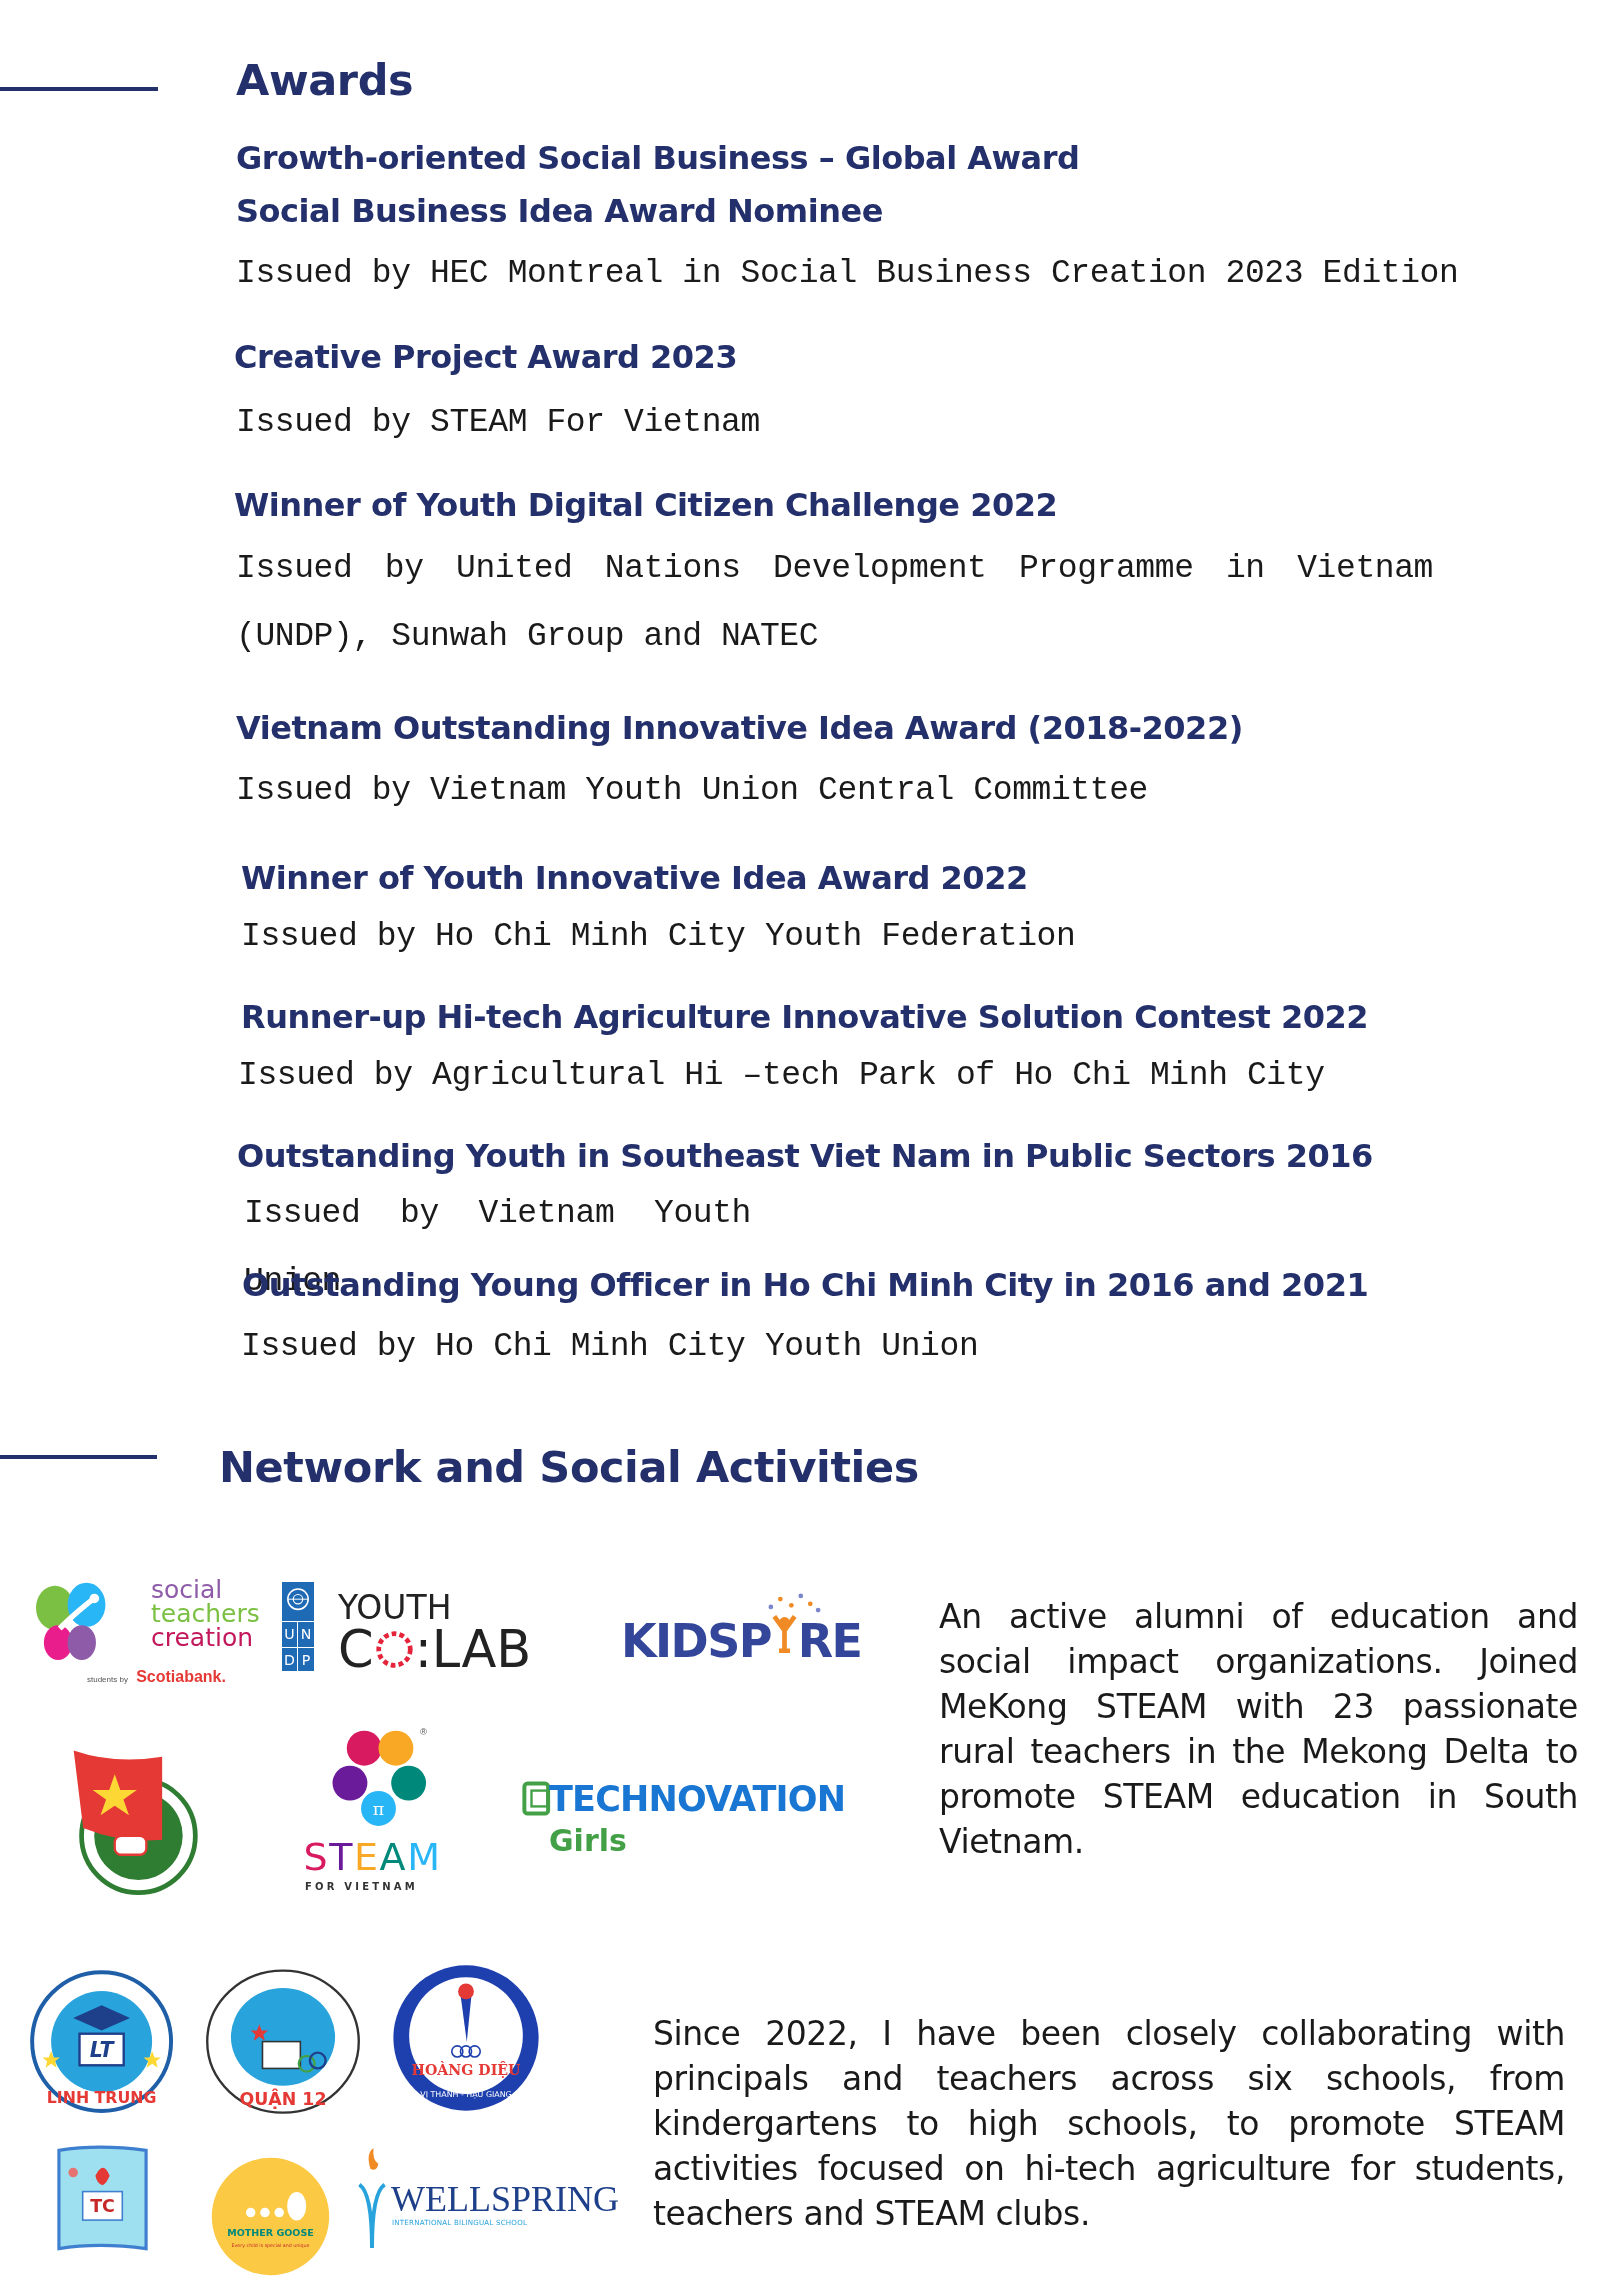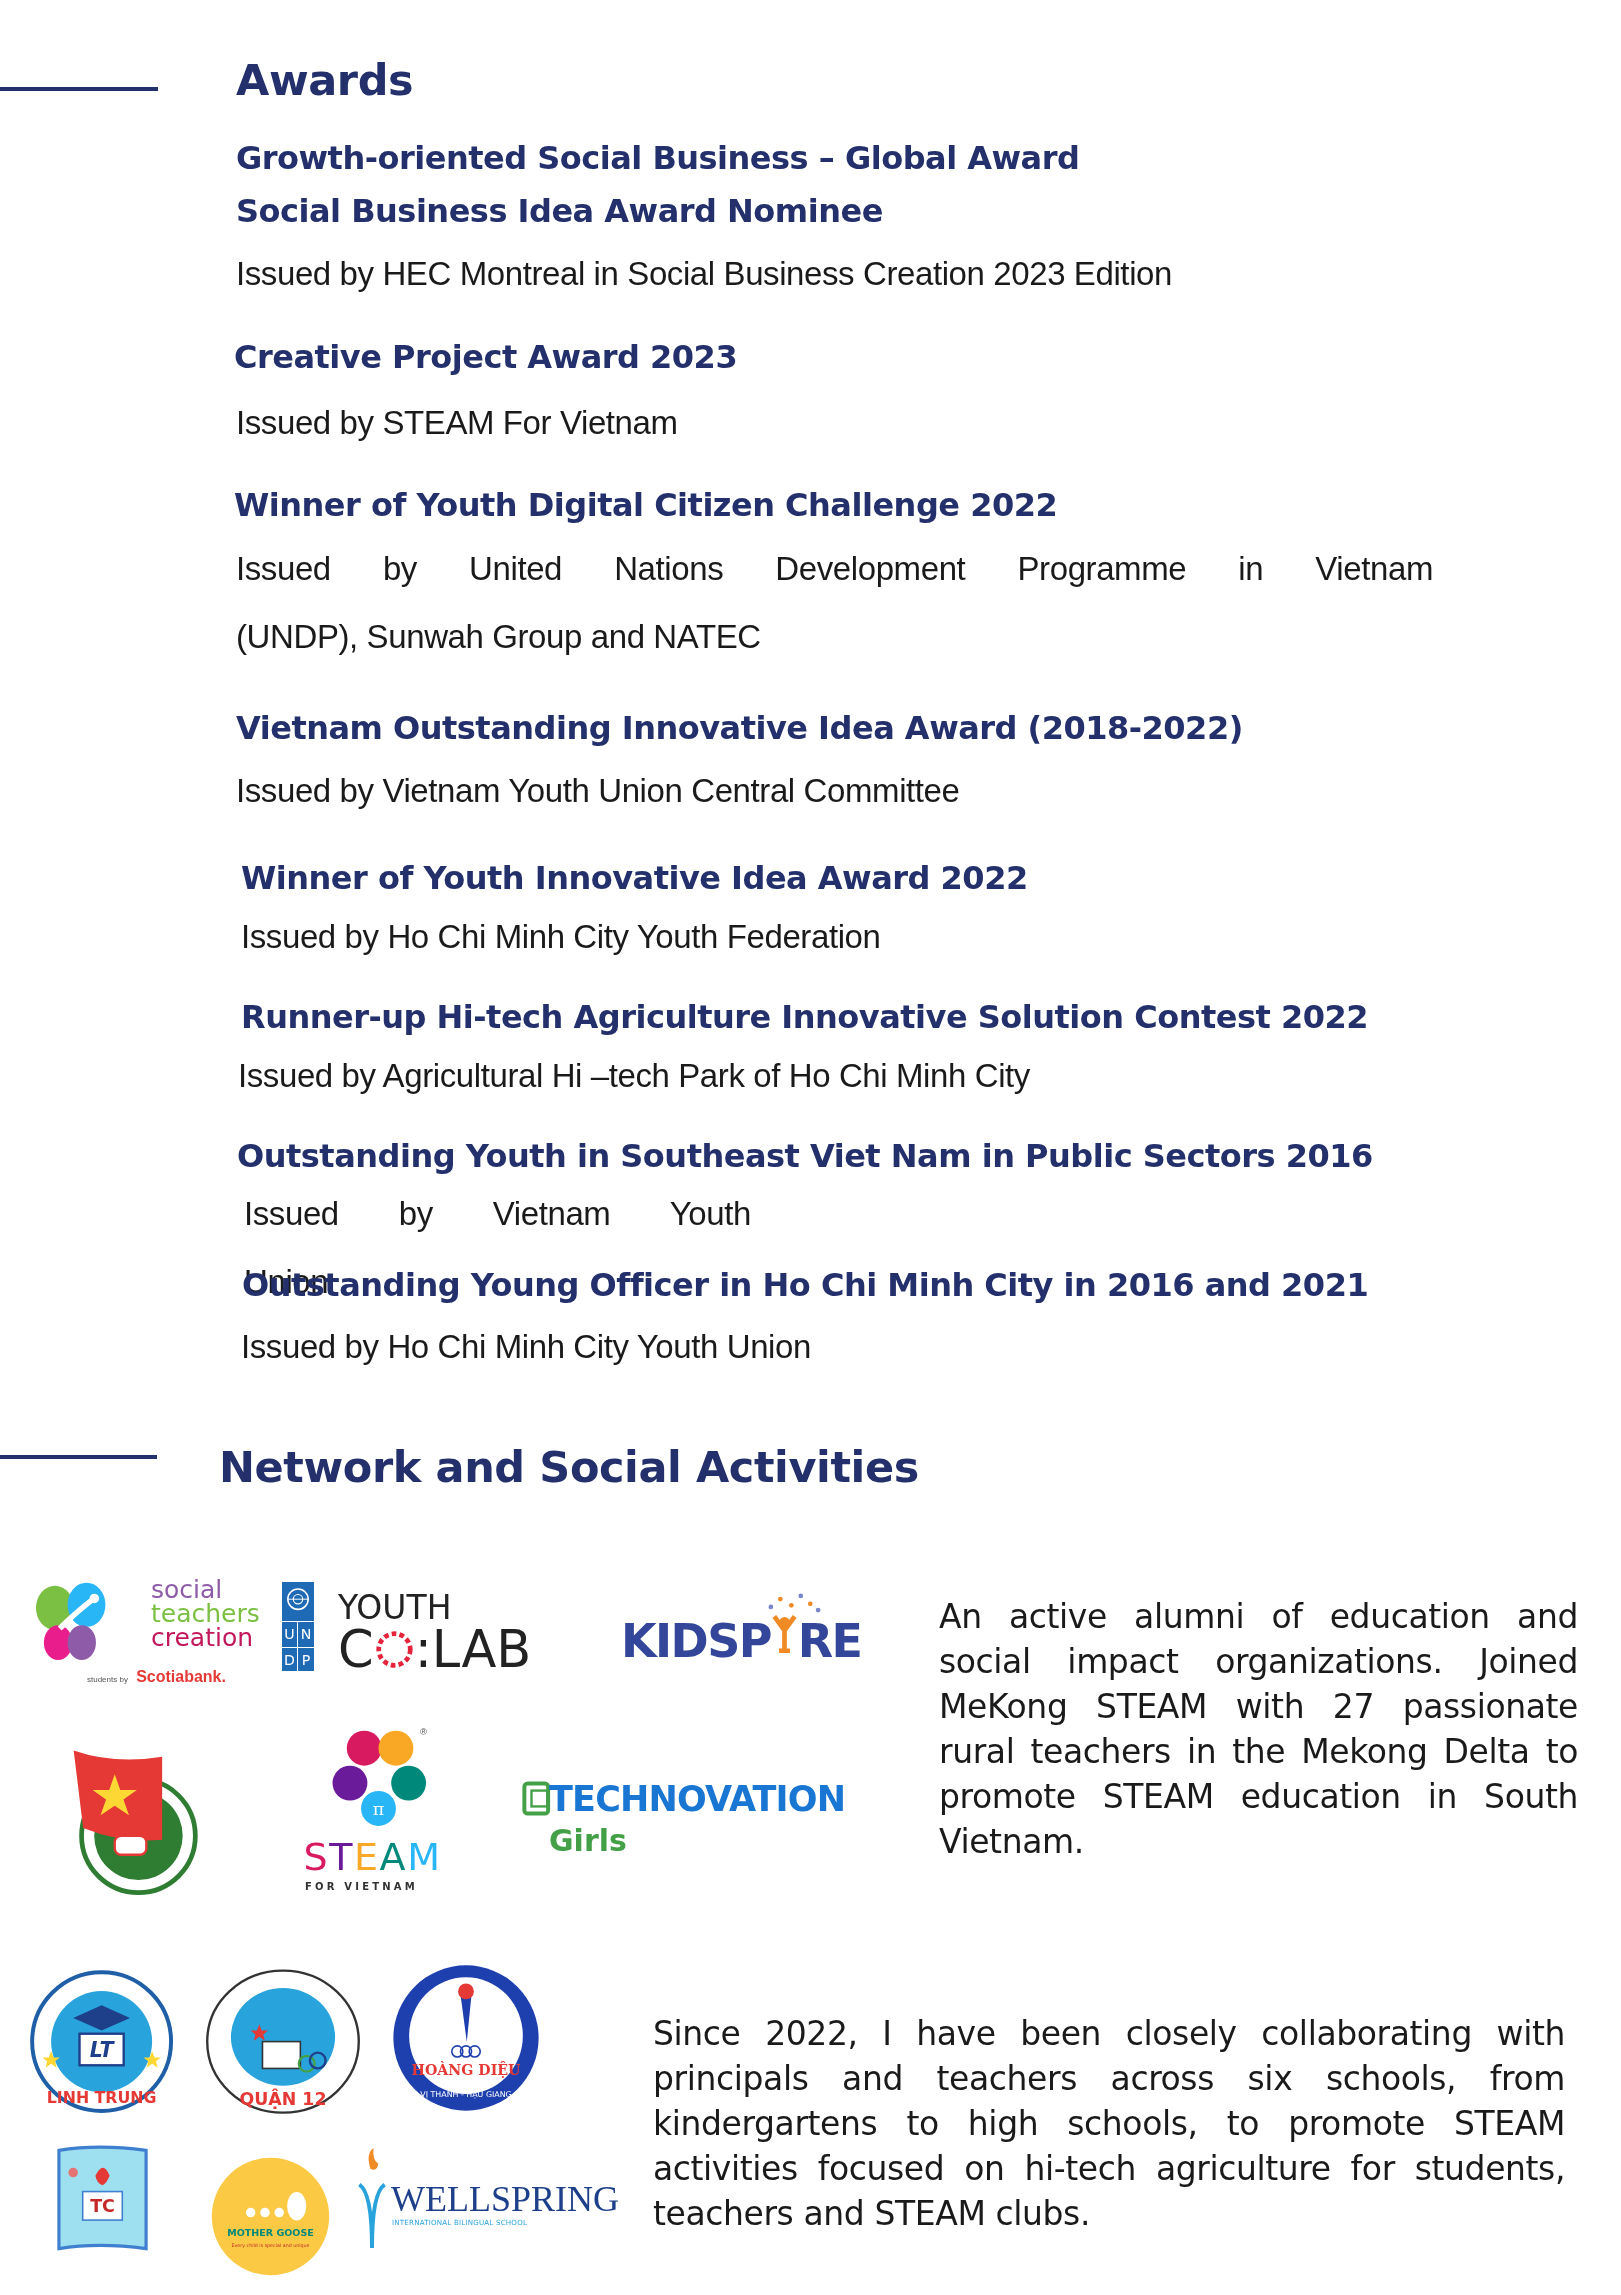--- a/index.html
+++ b/index.html
@@ -1,20 +1,20 @@
 <!DOCTYPE html>
 <html style="font-size:12.7px"><head>
 <meta charset="utf-8">
 <style>
   html, body { margin:0; padding:0; background:#ffffff; }
   body { width:1621px; height:2295px; position:relative; overflow:hidden; font-family:"Liberation Sans", sans-serif; }
   .rule { position:absolute; left:0; height:4px; background:#23306b; }
   .h1 { position:absolute; color:#23306b; font-family:"DejaVu Sans", sans-serif; font-weight:bold; font-size:43px; letter-spacing:-0.4px; white-space:nowrap; }
   .title { position:absolute; color:#23306b; font-family:"DejaVu Sans", sans-serif; font-weight:bold; font-size:32px; letter-spacing:-0.5px; white-space:nowrap; }
-  .issuer { position:absolute; color:#1a1a1a; font-family:Liberation Sans, sans-serif; font-weight:normal; font-size:33px; letter-spacing:-0.4px; white-space:nowrap; }
+  .issuer { position:absolute; color:#1a1a1a; font-family:Liberation Mono, monospace; font-weight:normal; font-size:33px; letter-spacing:-0.4px; white-space:nowrap; }
   .justify { white-space:normal; text-align:justify; text-align-last:justify; }
   .para { position:absolute; color:#1a1a1a; font-family:"DejaVu Sans", sans-serif; font-size:33px; line-height:45px; text-align:justify; letter-spacing:-0.4px; }
   .logo { position:absolute; }
   .logo-text { font-family:"DejaVu Sans", sans-serif; }
 </style>
 </head>
 <body>
 
 <div class="rule" style="top:87px;width:158px;"></div>
 <div class="h1" style="left:236px;top:55px;">Awards</div>
@@ -137,21 +137,21 @@
 
 <div class="logo" style="left:522px;top:1773px;width:364px;height:87px;margin-top:6px;">
   <svg width="28.5" height="35" viewBox="0 0 36 44" style="position:absolute;left:0;top:1.6px;">
     <rect x="3" y="3" width="30" height="38" rx="4" fill="none" stroke="#43a047" stroke-width="5"></rect>
     <rect x="12" y="12" width="20" height="20" fill="none" stroke="#43a047" stroke-width="3"></rect>
   </svg>
   <div style="position:absolute;left:27px;top:0;font-family:'DejaVu Sans',sans-serif;font-weight:bold;font-size:35px;color:#1976d2;letter-spacing:-0.8px;white-space:nowrap;">TECHNOVATION</div>
   <div style="position:absolute;left:27px;top:44px;font-family:'DejaVu Sans',sans-serif;font-weight:bold;font-size:30px;color:#43a047;white-space:nowrap;">Girls</div>
 </div>
 
-<div class="para" style="left:939px;top:1594px;width:639px;">An active alumni of education and social impact organizations. Joined MeKong STEAM with 27 passionate rural teachers in the Mekong Delta to promote STEAM education in South Vietnam.</div>
+<div class="para" style="left:939px;top:1594px;width:639px;">An active alumni of education and social impact organizations. Joined MeKong STEAM with 23 passionate rural teachers in the Mekong Delta to promote STEAM education in South Vietnam.</div>
 
 <div class="logo" style="left:28.5px;top:1969px;width:146px;height:146px;">
   <svg width="146" height="146" viewBox="0 0 185 185">
     <circle cx="92" cy="92" r="88" fill="#fff" stroke="#1e5fa8" stroke-width="5"></circle>
     <circle cx="92" cy="92" r="64" fill="#29a3dc"></circle>
     <polygon points="56,62 92,46 128,62 92,78" fill="#1e3f8a"></polygon>
     <rect x="64" y="82" width="56" height="40" fill="#fff" stroke="#1e3f8a" stroke-width="3"></rect>
     <text x="92" y="112" font-size="26" font-weight="bold" font-style="italic" fill="#1e3f8a" text-anchor="middle" font-family="DejaVu Sans, sans-serif">LT</text>
     <text x="92" y="170" font-size="20" font-weight="bold" fill="#e53935" text-anchor="middle" font-family="DejaVu Sans, sans-serif">LINH TRUNG</text>
     <polygon points="28,104 31,112 39,112 33,117 35,125 28,120 21,125 23,117 17,112 25,112" fill="#fdd835"></polygon>

